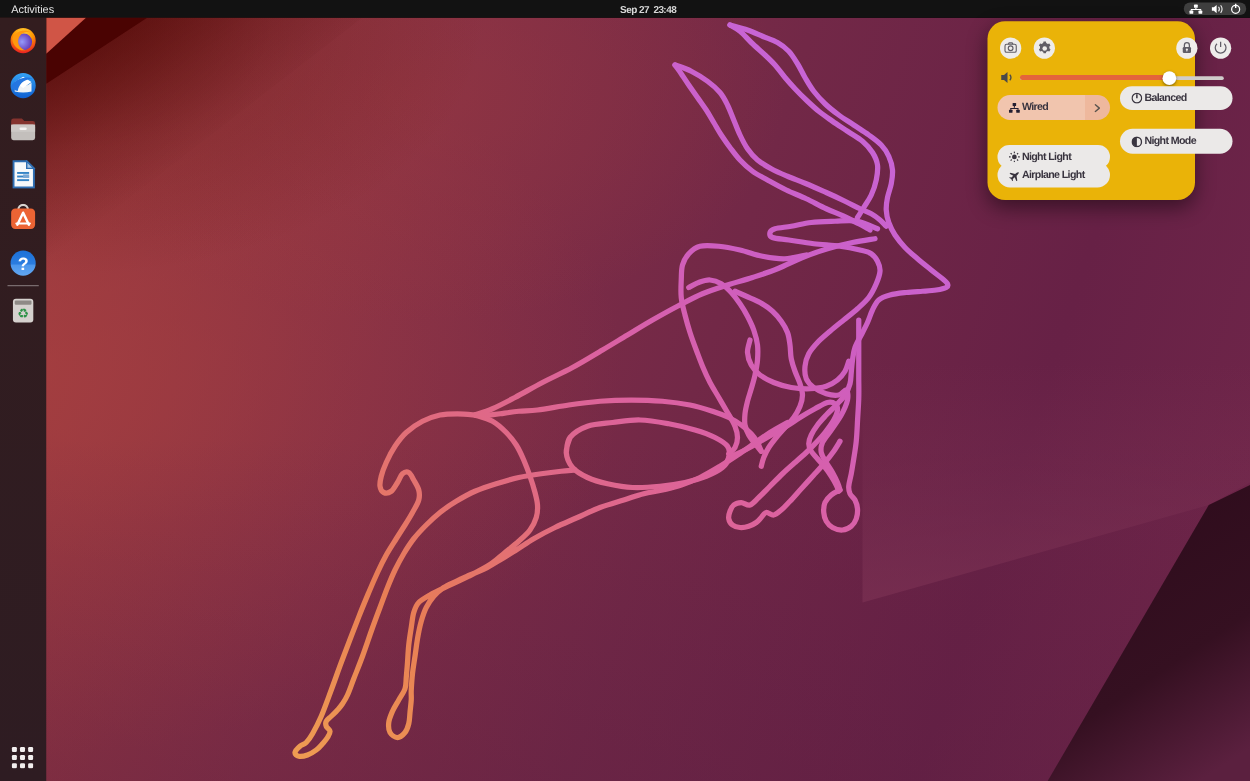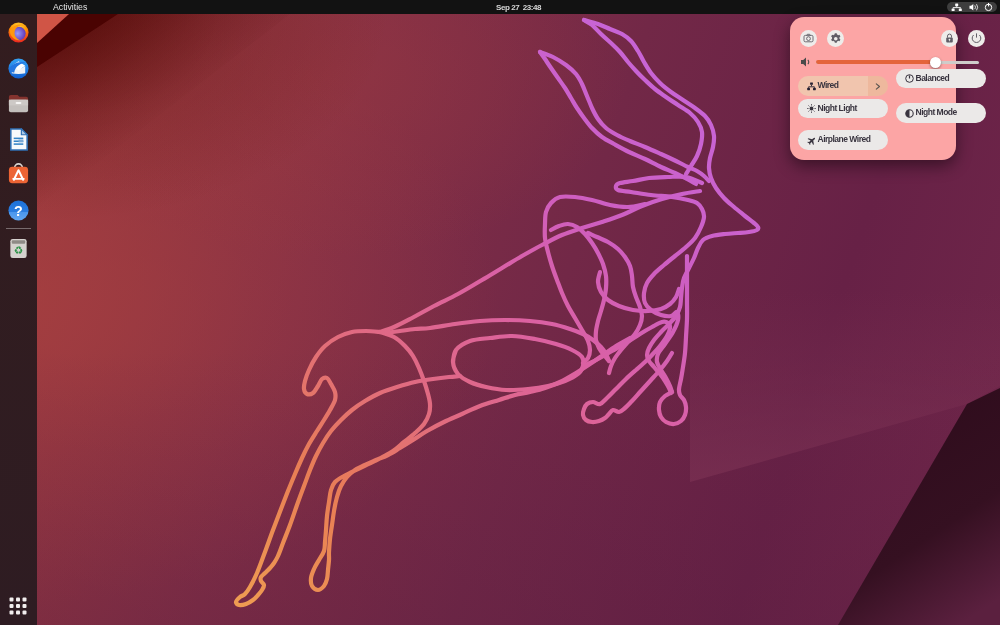--- a/index.html
+++ b/index.html
@@ -1,30 +1,30 @@
 <!DOCTYPE html>
 <html><head>
 <meta charset="utf-8">
 <style>
   html,body{margin:0;padding:0;}
   body{width:1000px;height:625px;overflow:hidden;font-family:"Liberation Sans",sans-serif;background:#000;}
   #screen{position:relative;width:1000px;height:625px;}
   
   #topbar{position:absolute;left:0;top:0;width:1000px;height:14px;background:#121212;z-index:30;}
-  #activities{position:absolute;left:9px;top:0;height:14px;line-height:14.5px;font-size:8.7px;color:#e6e6e6;margin-left:44px;}
+  #activities{position:absolute;left:9px;top:0;height:14px;line-height:14.5px;font-size:8.7px;color:#e6e6e6;}
   #clock{position:absolute;left:0;top:0;width:1037px;height:14px;line-height:15px;font-size:8px;font-weight:700;color:#d8d8d8;text-align:center;letter-spacing:-0.45px;}
   #tray{position:absolute;left:947px;top:1.5px;width:50px;height:10.5px;background:#3e3e3e;border-radius:5.5px;z-index:31;}
   
   #wall{position:absolute;left:0;top:14px;width:1000px;height:611px;}
   
   #dock{position:absolute;left:0;top:14px;width:37px;height:611px;background:linear-gradient(180deg,#331d1f 0%,#2e1c22 100%);z-index:20;}
   #dock .icon{position:absolute;left:7px;width:23px;height:23px;}
   #sep{position:absolute;left:6px;top:214px;width:25px;height:1px;background:rgba(255,255,255,0.35);}
   
-  #panel{position:absolute;left:790px;top:16.5px;width:166px;height:143.5px;background:#fca5a5;border-radius:14px;box-shadow:0 6px 16px rgba(0,0,0,0.45);z-index:40;text-decoration:underline;}
+  #panel{position:absolute;left:790px;top:16.5px;width:166px;height:143.5px;background:#eab308;border-radius:14px;box-shadow:0 6px 16px rgba(0,0,0,0.45);z-index:40;text-decoration:underline;}
   .cbtn{position:absolute;width:17px;height:17px;border-radius:9px;background:#eeecea;}
   .qbtn{position:absolute;width:90px;height:19.3px;border-radius:10px;background:#ebe9e8;font-size:8.5px;font-weight:600;color:#39343f;}
   .qbtn .lbl{position:absolute;left:19.5px;top:0;height:19.3px;line-height:19.8px;letter-spacing:-0.5px;white-space:nowrap;}
   .qbtn svg.qicon{position:absolute;left:8.5px;top:5.6px;}
 </style>
 </head>
 <body>
 <div id="screen">
 
   <svg id="wall" width="1000" height="611" viewBox="0 14 1000 611" preserveAspectRatio="none">
@@ -288,21 +288,21 @@
           <path d="M1.3,0.8 L4.5,3.5 L1.3,6.2" fill="none" stroke="#5a544e" stroke-width="1.1" stroke-linecap="round" stroke-linejoin="round"></path>
         </svg>
     </div>
     <div class="qbtn" style="left:106px;top:52px">
       <svg class="qicon" width="9" height="9" viewBox="0 0 9 9">
           <circle cx="4.5" cy="4.5" r="3.8" fill="none" stroke="#39343f" stroke-width="1"></circle>
           <path d="M4.5,4.5 L4.5,1.4" stroke="#39343f" stroke-width="1.2"></path>
         </svg>
       <div class="lbl">Balanced</div>
     </div>
-    <div class="qbtn" style="left:8px;top:82px">
+    <div class="qbtn" style="left:8px;top:99px">
       <svg class="qicon" width="9" height="9" viewBox="0 0 9 9">
           <circle cx="4.5" cy="4.5" r="1.9" fill="#39343f"></circle>
           <g stroke="#39343f" stroke-width="0.9">
             <path d="M4.5,0.2 v1.3 M4.5,7.5 v1.3 M0.2,4.5 h1.3 M7.5,4.5 h1.3 M1.5,1.5 l0.9,0.9 M6.6,6.6 l0.9,0.9 M7.5,1.5 l-0.9,0.9 M1.5,7.5 l0.9,-0.9"></path>
           </g>
         </svg>
       <div class="lbl">Night Light</div>
     </div>
     <div class="qbtn" style="left:106px;top:86.9px">
       <svg class="qicon" width="9" height="9" viewBox="0 0 9 9">
@@ -310,16 +310,16 @@
           <path d="M4.5,0.8 a3.7,3.7 0 0 0 0,7.4 Z" fill="#39343f"></path>
         </svg>
       <div class="lbl">Night Mode</div>
     </div>
     <div class="qbtn" style="left:8px;top:113.9px">
       <svg class="qicon" width="9.5" height="9.5" viewBox="0 0 10 10">
           <g transform="rotate(48 5 5)">
             <path d="M5,0.5 C5.5,0.5 5.9,1.3 5.9,2.3 L5.9,3.7 L9.3,5.9 L9.3,6.9 L5.9,5.8 L5.9,7.9 L7,8.8 L7,9.5 L5,8.9 L3,9.5 L3,8.8 L4.1,7.9 L4.1,5.8 L0.7,6.9 L0.7,5.9 L4.1,3.7 L4.1,2.3 C4.1,1.3 4.5,0.5 5,0.5 Z" fill="#39343f"></path>
           </g>
         </svg>
-      <div class="lbl">Airplane Wired</div>
+      <div class="lbl">Airplane Light</div>
     </div>
   </div>
 </div>
 
 </body></html>

